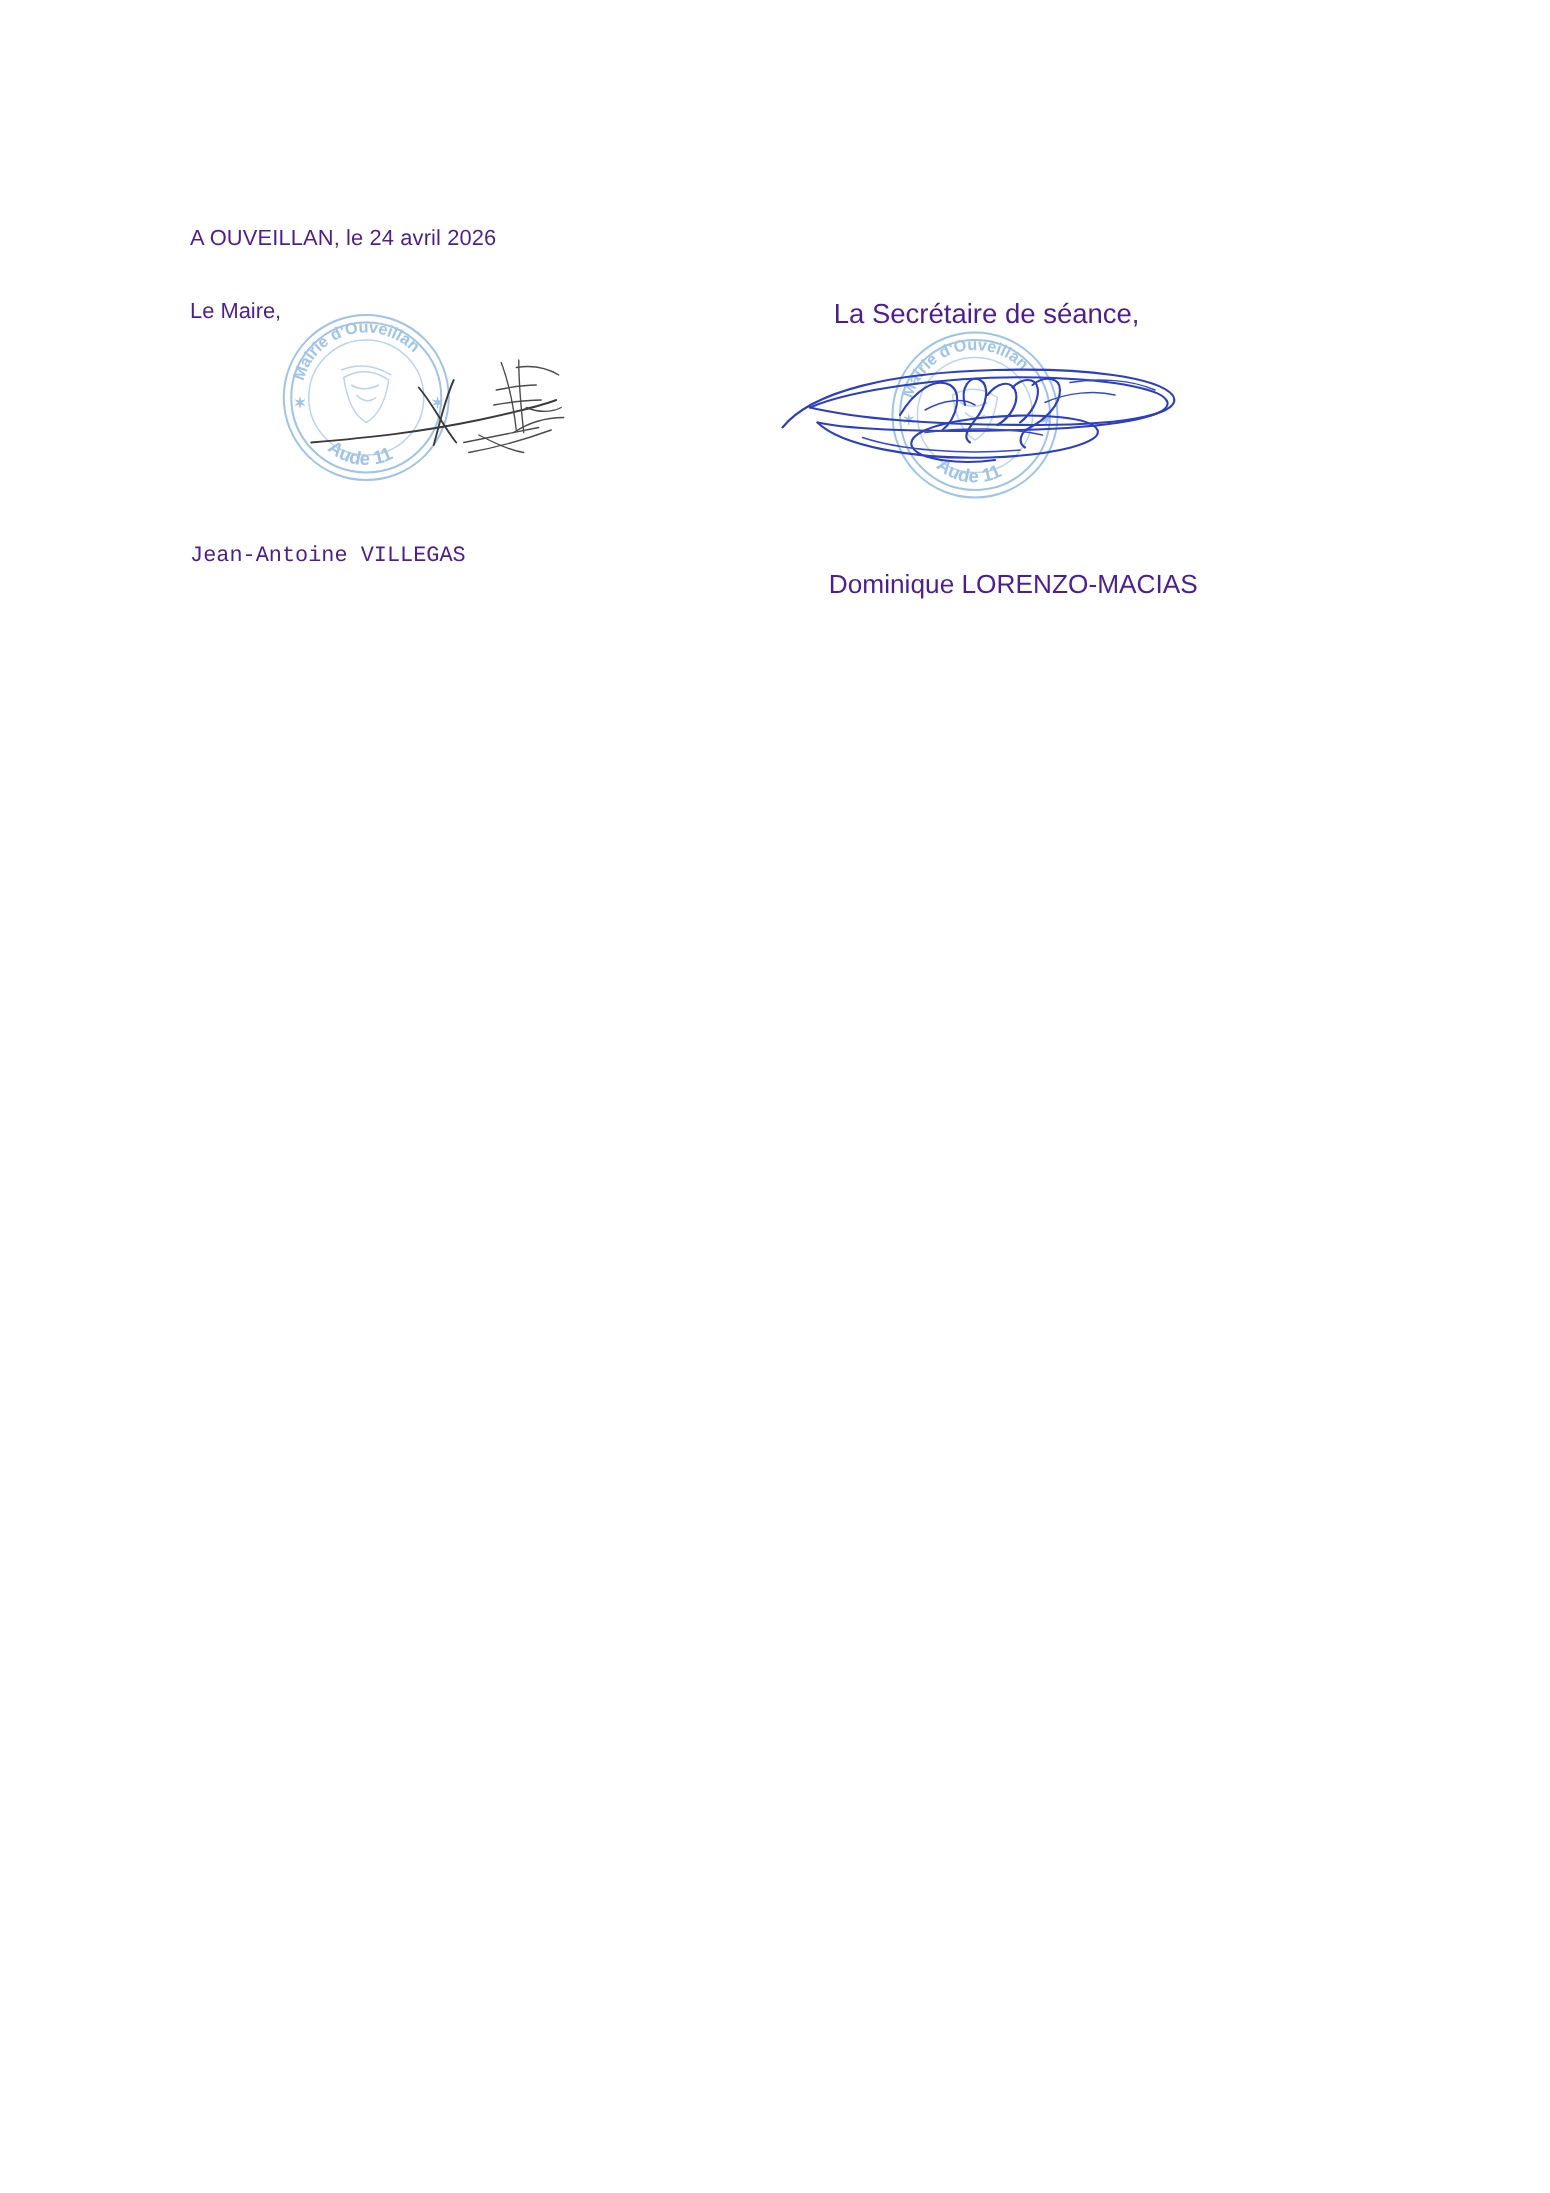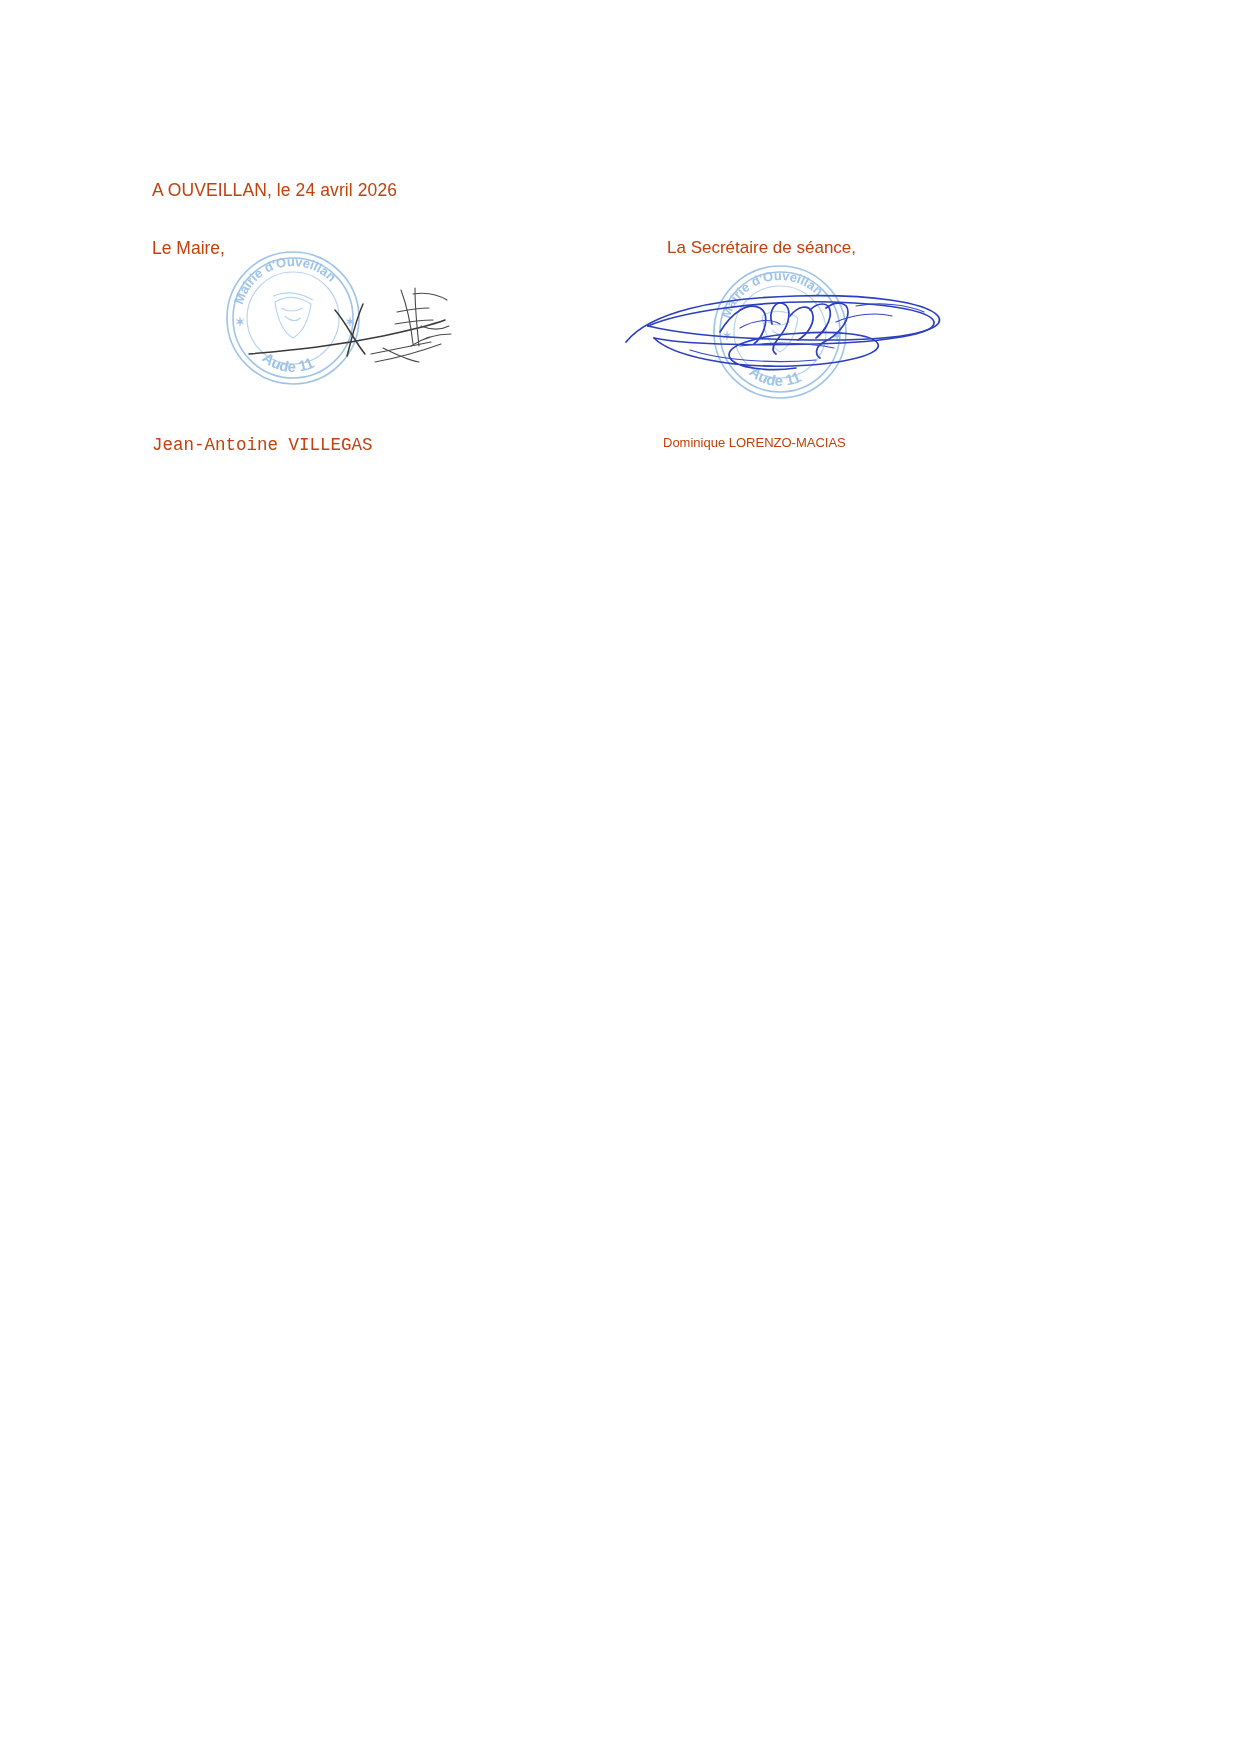--- a/index.html
+++ b/index.html
@@ -6,21 +6,21 @@
     margin: 0;
     padding: 0;
     background: #ffffff;
   }
   .page {
     position: relative;
     width: 1240px;
     height: 1754px;
     background: #ffffff;
     font-family: "Liberation Sans", sans-serif;
-    color: #c2410c;
+    color: #4c1d95;
     overflow: hidden;
   }
   .dateline {
     position: absolute;
     left: 152px;
     top: 180px;
     font-size: 17.5px;
     letter-spacing: 0.1px;
     white-space: nowrap;
   }
@@ -29,36 +29,36 @@
     left: 152px;
     top: 238px;
     font-size: 17.5px;
     white-space: nowrap;
     text-align: center;
   }
   .role-right {
     position: absolute;
     left: 667px;
     top: 238px;
-    font-size: 17px;
+    font-size: 22px;
     white-space: nowrap;
   }
   .name-left {
     position: absolute;
     left: 152px;
     top: 435px;
     font-size: 17.5px;
     white-space: nowrap;
     font-family: Liberation Mono, monospace;
   }
   .name-right {
     position: absolute;
     left: 663px;
-    top: 435px;
-    font-size: 13px;
+    top: 456px;
+    font-size: 21px;
     white-space: nowrap;
   }
 
   
   .sig-block {
     position: absolute;
     width: 360px;
     height: 190px;
   }
   .sig-left  { left: 215px; top: 250px; }

